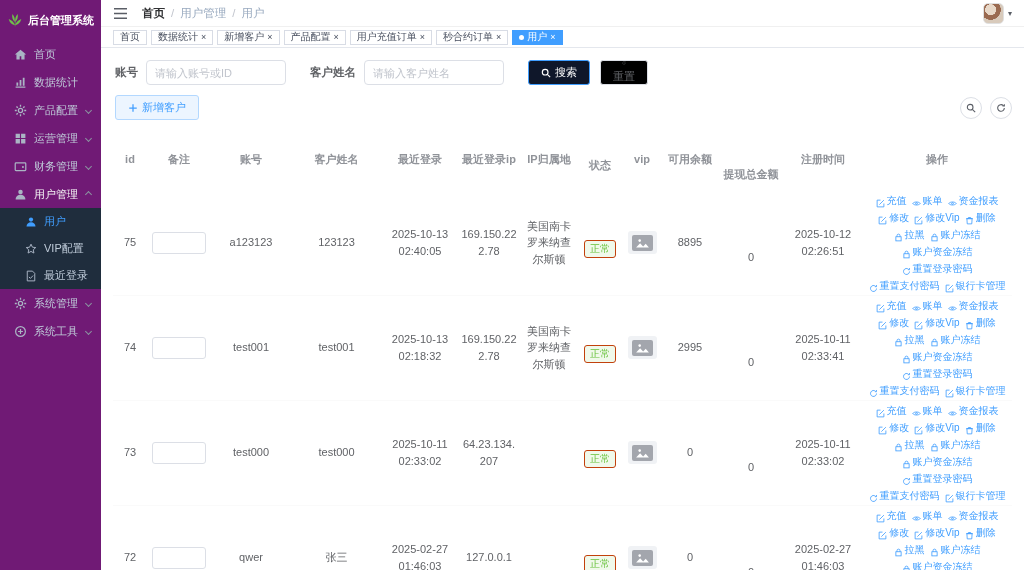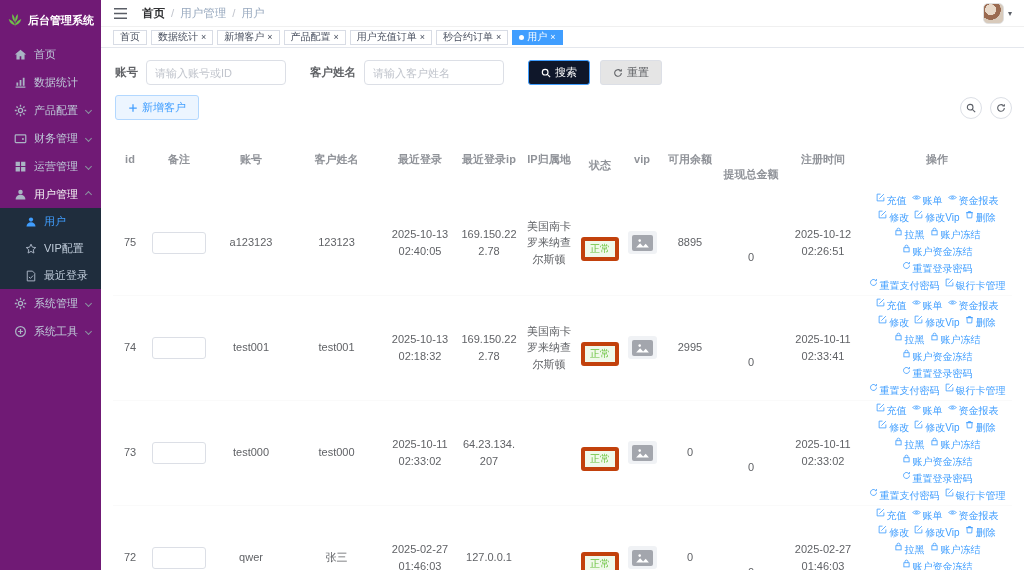--- a/index.html
+++ b/index.html
@@ -49,46 +49,46 @@
   .content { flex:1; padding:8px 12px 0 12px; overflow:hidden; }
 
   
   .filter-row { display:flex; align-items:center; margin:4px 0 2px 2px; font-size:11.5px; color:#606266; }
   .f-label { font-weight:bold; margin-right:8px; }
   .f-input { width:140px; height:25px; border:1px solid #dcdfe6; border-radius:4px; padding:0 8px; font-size:11px; color:#606266; margin-right:24px; font-family:inherit; }
   .f-input::placeholder { color:#c0c4cc; }
   .btn { height:25px; display:inline-flex; align-items:center; gap:4px; padding:0 12px; border-radius:3px; font-size:11px; cursor:pointer; border:1px solid transparent; }
   .btn svg { width:10px; height:10px; }
   .btn-primary { background:#0f172a; color:#fff; border-color:#409eff; margin-right:10px; }
-  .btn-default { background:#e5e5e5; color:#606266; border-color:#dcdfe6; }
+  .btn-default { background:#000000; color:#606266; border-color:#dcdfe6;flex-direction:column; }
   .toolbar-row { display:flex; align-items:center; margin:10px 0 6px 2px; }
   .btn-plain { background:#ecf5ff; color:#409eff; border-color:#b3d8ff; }
   .round-btns { margin-left:auto; display:flex; gap:8px; }
   .round-btn { width:22px; height:22px; border-radius:50%; border:1px solid #dcdfe6; background:#fff; display:flex; align-items:center; justify-content:center; color:#5a5e66; cursor:pointer; }
   .round-btn svg { width:10px; height:10px; }
 
   
   .tbl { width:100%; font-size:11px; color:#606266; }
   .thead, .trow { display:flex; align-items:center; }
   .thead { color:#909399; font-weight:bold; padding:8px 0 6px 0; }
   .trow { min-height:66px; border-bottom:1px solid #fafafa; }
   .tbl-wrap { border-bottom:1px solid #ebeef5; }
   .cell { text-align:center; padding:2px 2px; line-height:1.5; }
   .c0{flex:0 0 34px;} .c1{flex:0 0 64px;} .c2{flex:0 0 80px;} .c3{flex:1;}
   .c4{flex:0 0 76px;} .c5{flex:0 0 62px;} .c6{flex:0 0 58px;} .c7{flex:0 0 44px;margin-top:12px;}
   .c8{flex:0 0 40px;} .c9{flex:0 0 56px;} .c10{flex:0 0 66px;margin-top:30px;} .c11{flex:0 0 78px;}
   .c12{flex:0 0 150px;}
   .ipbreak { word-break:break-all; }
   .remark-input { width:54px; height:22px; border:1px solid #dcdfe6; border-radius:3px; font-size:11px; padding:0 4px; font-family:inherit; }
-  .badge { display:inline-block; background:#f0f9eb; color:#67c23a; border:4px solid #c2410c; border-radius:3px; font-size:10px; padding:1px 5px; line-height:1.4; }
+  .badge { display:inline-block; background:#f0f9eb; color:#67c23a; border:1px solid #c2410c; border-radius:3px; font-size:10px; padding:1px 5px; line-height:1.4; }
   .vip-box { display:inline-flex; align-items:center; justify-content:center; width:29px; height:23px; background:#f0f2f5; border-radius:3px; cursor:pointer; }
   .vip-ic { width:21px; height:16px; background:#a3a6ad; border-radius:2px; display:flex; align-items:center; justify-content:center; }
   .vip-ic svg { width:17px; height:12px; display:block; }
   .ops { display:flex; flex-wrap:wrap; justify-content:center; align-items:center; column-gap:5px; row-gap:2px; font-size:10px; color:#409eff; }
-  .op-link { display:inline-flex; align-items:flex-start; gap:2px; cursor:pointer; white-space:nowrap; }
+  .op-link { display:inline-flex; align-items:flex-end; gap:2px; cursor:pointer; white-space:nowrap; }
   .op-ic { display:inline-flex; } .op-ic svg { width:9px; height:9px; display:block; }
 </style>
 </head>
 <body>
 
 <div class="app">
 
   <aside class="sidebar">
     <div class="logo">
       <svg viewBox="0 0 24 24" fill="#6fbf4a">
@@ -123,35 +123,35 @@
             <svg viewBox="0 0 16 16" fill="none" stroke="currentColor" stroke-width="1.6">
               <circle cx="8" cy="8" r="2.6"></circle>
               <path d="M8 1v2.4M8 12.6V15M1 8h2.4M12.6 8H15M3 3l1.7 1.7M11.3 11.3L13 13M13 3l-1.7 1.7M4.7 11.3L3 13"></path>
             </svg>
           </span>
         <span class="lbl">产品配置</span>
         <span class="chev"></span>
       </div>
       <div class="side-item">
         <span class="s-ic">
+            <svg viewBox="0 0 16 16" fill="currentColor">
+              <path d="M2 2h5.3v5.3H2zM8.7 2H14v5.3H8.7zM2 8.7h5.3V14H2zM8.7 8.7H14V14H8.7z"></path>
+            </svg>
+          </span>
+        <span class="lbl">运营管理</span>
+        <span class="chev"></span>
+      </div>
+      <div class="side-item">
+        <span class="s-ic">
             <svg viewBox="0 0 16 16" fill="none" stroke="currentColor" stroke-width="1.5">
               <rect x="1.5" y="3.5" width="13" height="9.5" rx="1"></rect>
               <circle cx="11" cy="8.5" r="1.2" fill="currentColor" stroke="none"></circle>
             </svg>
           </span>
         <span class="lbl">财务管理</span>
-        <span class="chev"></span>
-      </div>
-      <div class="side-item">
-        <span class="s-ic">
-            <svg viewBox="0 0 16 16" fill="currentColor">
-              <path d="M2 2h5.3v5.3H2zM8.7 2H14v5.3H8.7zM2 8.7h5.3V14H2zM8.7 8.7H14V14H8.7z"></path>
-            </svg>
-          </span>
-        <span class="lbl">运营管理</span>
         <span class="chev"></span>
       </div>
       <div class="side-item open">
         <span class="s-ic">
             <svg viewBox="0 0 16 16" fill="currentColor">
               <circle cx="8" cy="4.8" r="2.8"></circle>
               <path d="M2 14c0-3.3 2.7-5.6 6-5.6s6 2.3 6 5.6z"></path>
             </svg>
           </span>
         <span class="lbl">用户管理</span>

